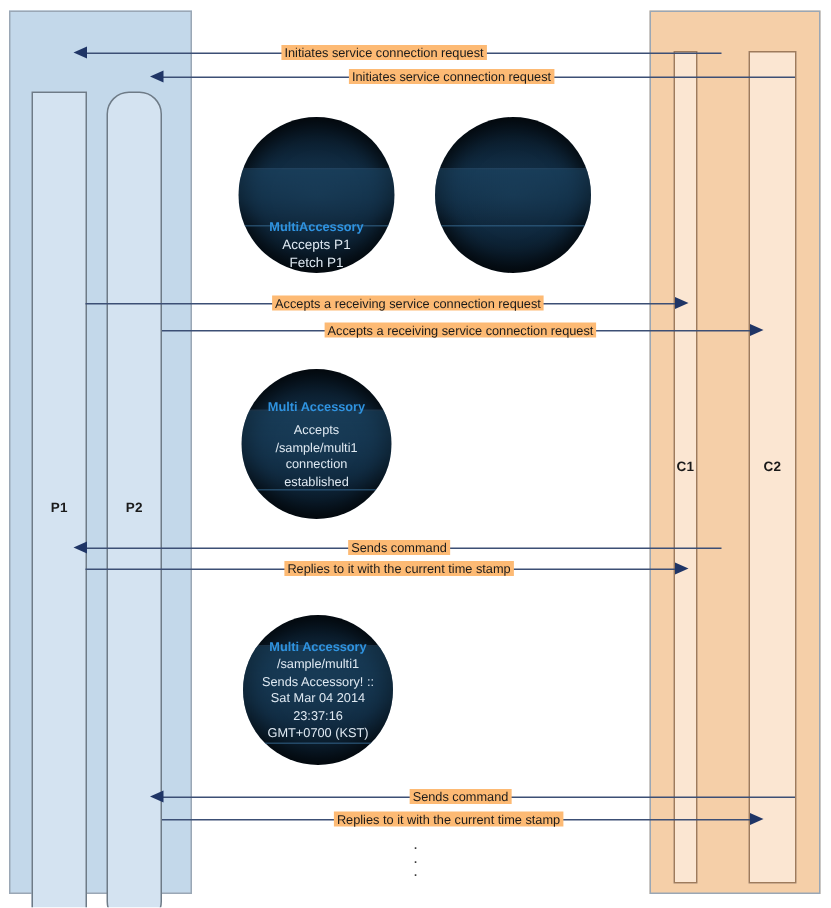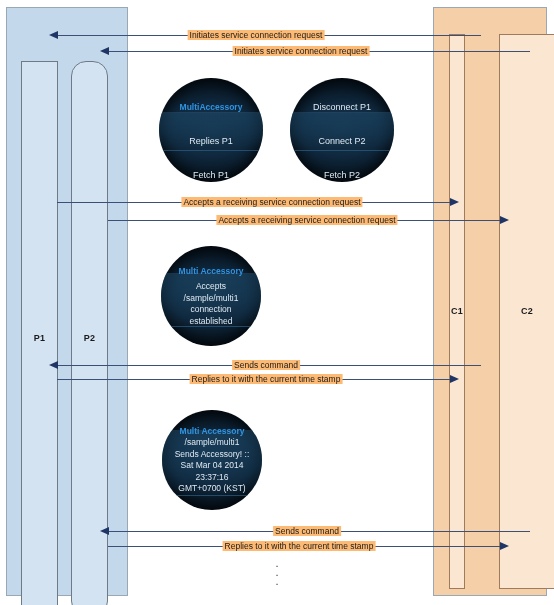--- a/index.html
+++ b/index.html
@@ -45,21 +45,21 @@
     border: 1px solid #6e7b87;
     top: 26px;
     height: 555px;
   }
   .lane.p-lane { background: #d4e3f1; margin-top: 27px; }
   .lane.c-lane { background: #fbe6d2; border-color: #9e7b5c; }
 
   .lane.p1 { left: 14px;  width: 37px; }
   .lane.p2 { left: 64px;  width: 37px; border-radius: 15px; }
   .lane.c1 { left: 15px;  width: 16px; }
-  .lane.c2 { left: 65px;  width: 56px; }
+  .lane.c2 { left: 65px;  width: 32px; }
 
   .lane-label {
     position: absolute;
     left: 0;
     right: 0;
     top: 271px;
     text-align: center;
     font-size: 9px;
     font-weight: bold;
     color: #1a1a1a;
@@ -144,21 +144,21 @@
   .watch.w3 { left: 161px; top: 246px; width: 100px; height: 100px; }
   .watch.w4 { left: 162px; top: 410px; width: 100px; height: 100px; }
 
   .watch.w1 .band { top: 34px; height: 37px; }
   .watch.w2 .band { top: 34px; height: 37px; }
   .watch.w3 .band { top: 27px; height: 52px; }
   .watch.w4 .band { top: 20px; height: 64px; }
 
   .watch.w1 .stack, .watch.w2 .stack {
     display: flex; flex-direction: column;
-    justify-content: space-between;
+    justify-content: flex-end;
     height: 80px;
     position: relative; z-index: 2; margin-top: 21px;
   }
 
   
   .vdots {
     position: absolute;
     left: 272px;
     top: 559px;
     width: 10px;
@@ -229,32 +229,27 @@
 
   <div class="msg" style="left:108px; top:546px; width:393px;">
     <i class="arrowhead right"></i>
   </div>
   <div class="msg-label" style="left:299px; top:546px;">Replies to it with the current time stamp</div>
 
   <div class="watch w1">
     <div class="band"></div>
     <div class="stack">
       <div class="row title">MultiAccessory</div>
-      <div class="row">Replies P1</div>
+      <div class="row">Accepts P1</div>
       <div class="row">Fetch P1</div>
     </div>
   </div>
 
   <div class="watch w2">
     <div class="band"></div>
-    <div class="stack">
-      <div class="row">Disconnect P1</div>
-      <div class="row">Connect P2</div>
-      <div class="row">Fetch P2</div>
-    </div>
   </div>
 
   <div class="watch w3">
     <div class="band"></div>
     <div class="row title" style="margin-bottom:4px;">Multi Accessory</div>
     <div class="row small">Accepts</div>
     <div class="row small">/sample/multi1</div>
     <div class="row small">connection</div>
     <div class="row small">established</div>
   </div>

